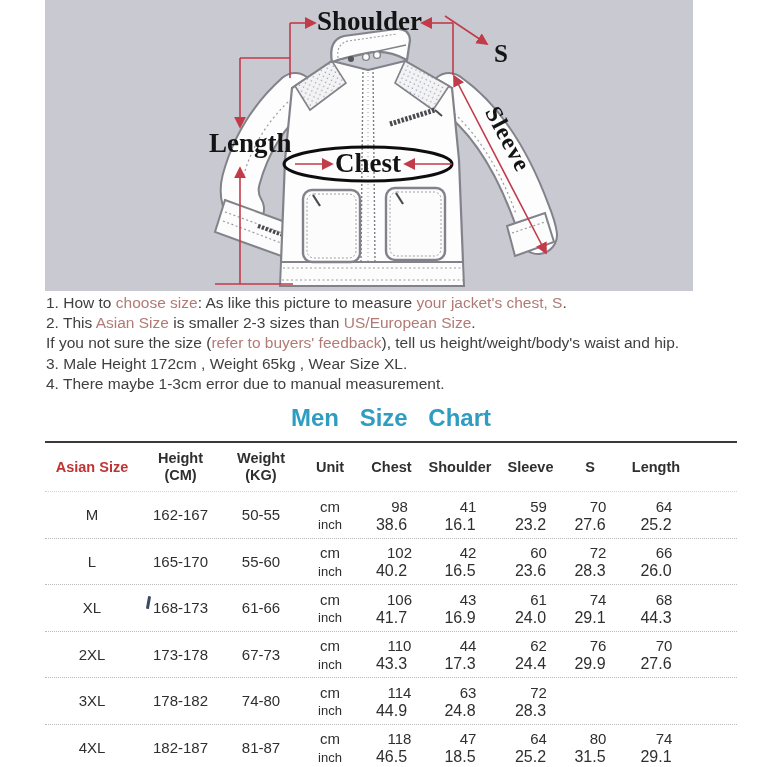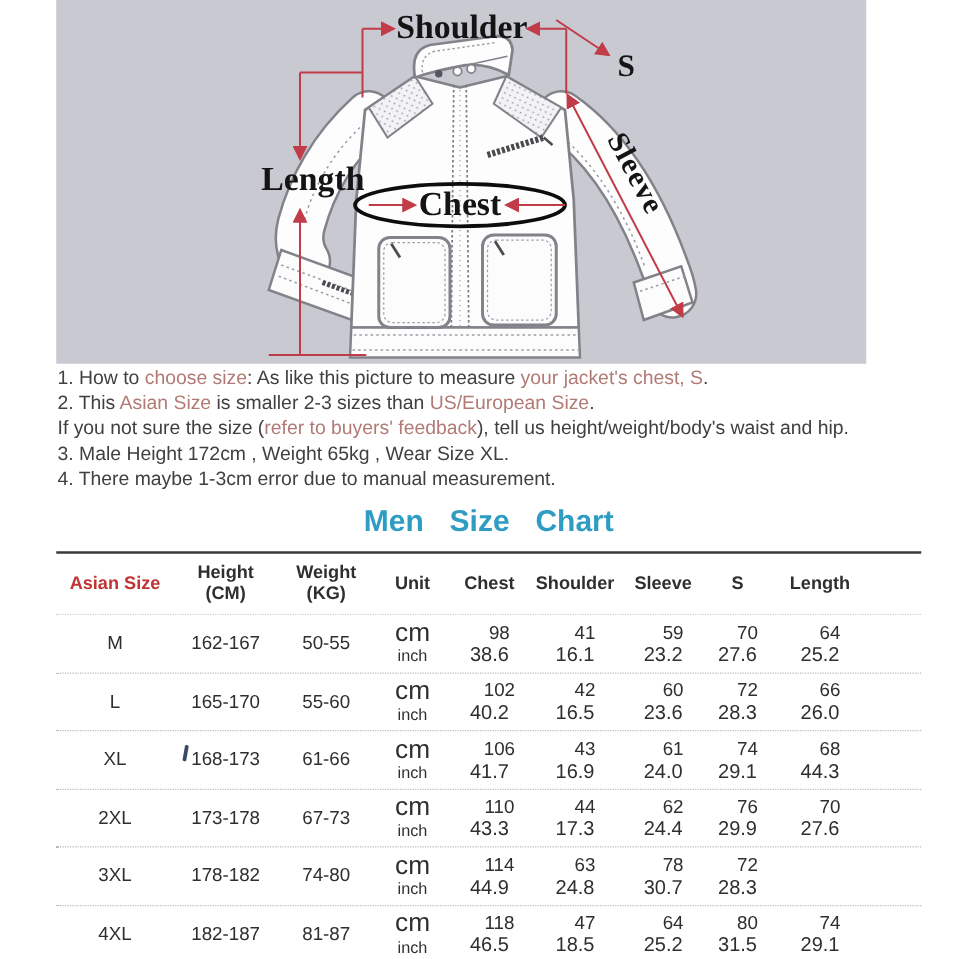--- a/index.html
+++ b/index.html
@@ -34,21 +34,21 @@
   .cols{display:grid;grid-template-columns:94px 83px 78px 60px 63px 74px 67px 52px 80px;}
   #thead{height:48px;border-bottom:1px dotted #d2d2d2;}
   .th{display:flex;flex-direction:column;align-items:center;justify-content:center;
       font-weight:bold;font-size:14.5px;line-height:17px;}
   .trow{height:45.5px;border-bottom:1px dotted #bcbcbc;}
   .trow:last-child{border-bottom:none;}
   .cell-mid{display:flex;align-items:center;justify-content:center;font-size:15px;}
   .cell-2l{display:flex;flex-direction:column;align-items:center;justify-content:space-evenly;padding:2px 0;}
   .v-cm{font-size:15px;line-height:15px;margin-left:16px;}
   .v-inch{font-size:16px;line-height:12px;}
-  .u-cm{font-size:21px;line-height:15px;}
+  .u-cm{font-size:15px;line-height:15px;}
   .u-inch{font-size:13px;line-height:13px;}
 
   .stray{position:absolute;left:147px;top:596px;width:3px;height:13px;background:#3a4a66;
          transform:rotate(10deg);border-radius:1px;}
 </style>
 </head>
 <body>
 
 <div id="page">
 
@@ -313,24 +313,20 @@
           </div>
           <div class="cell-2l">
             <span class="v-cm">114</span>
             <span class="v-inch">44.9</span>
           </div>
           <div class="cell-2l">
             <span class="v-cm">63</span>
             <span class="v-inch">24.8</span>
           </div>
           <div class="cell-2l">
-            <span class="v-cm">78</span>
-            <span class="v-inch">30.7</span>
-          </div>
-          <div class="cell-2l">
             <span class="v-cm">72</span>
             <span class="v-inch">28.3</span>
           </div>
         </div>
         <div class="trow cols">
           <div class="cell-mid">4XL</div>
           <div class="cell-mid">182-187</div>
           <div class="cell-mid">81-87</div>
           <div class="cell-2l">
             <span class="u-cm">cm</span>

